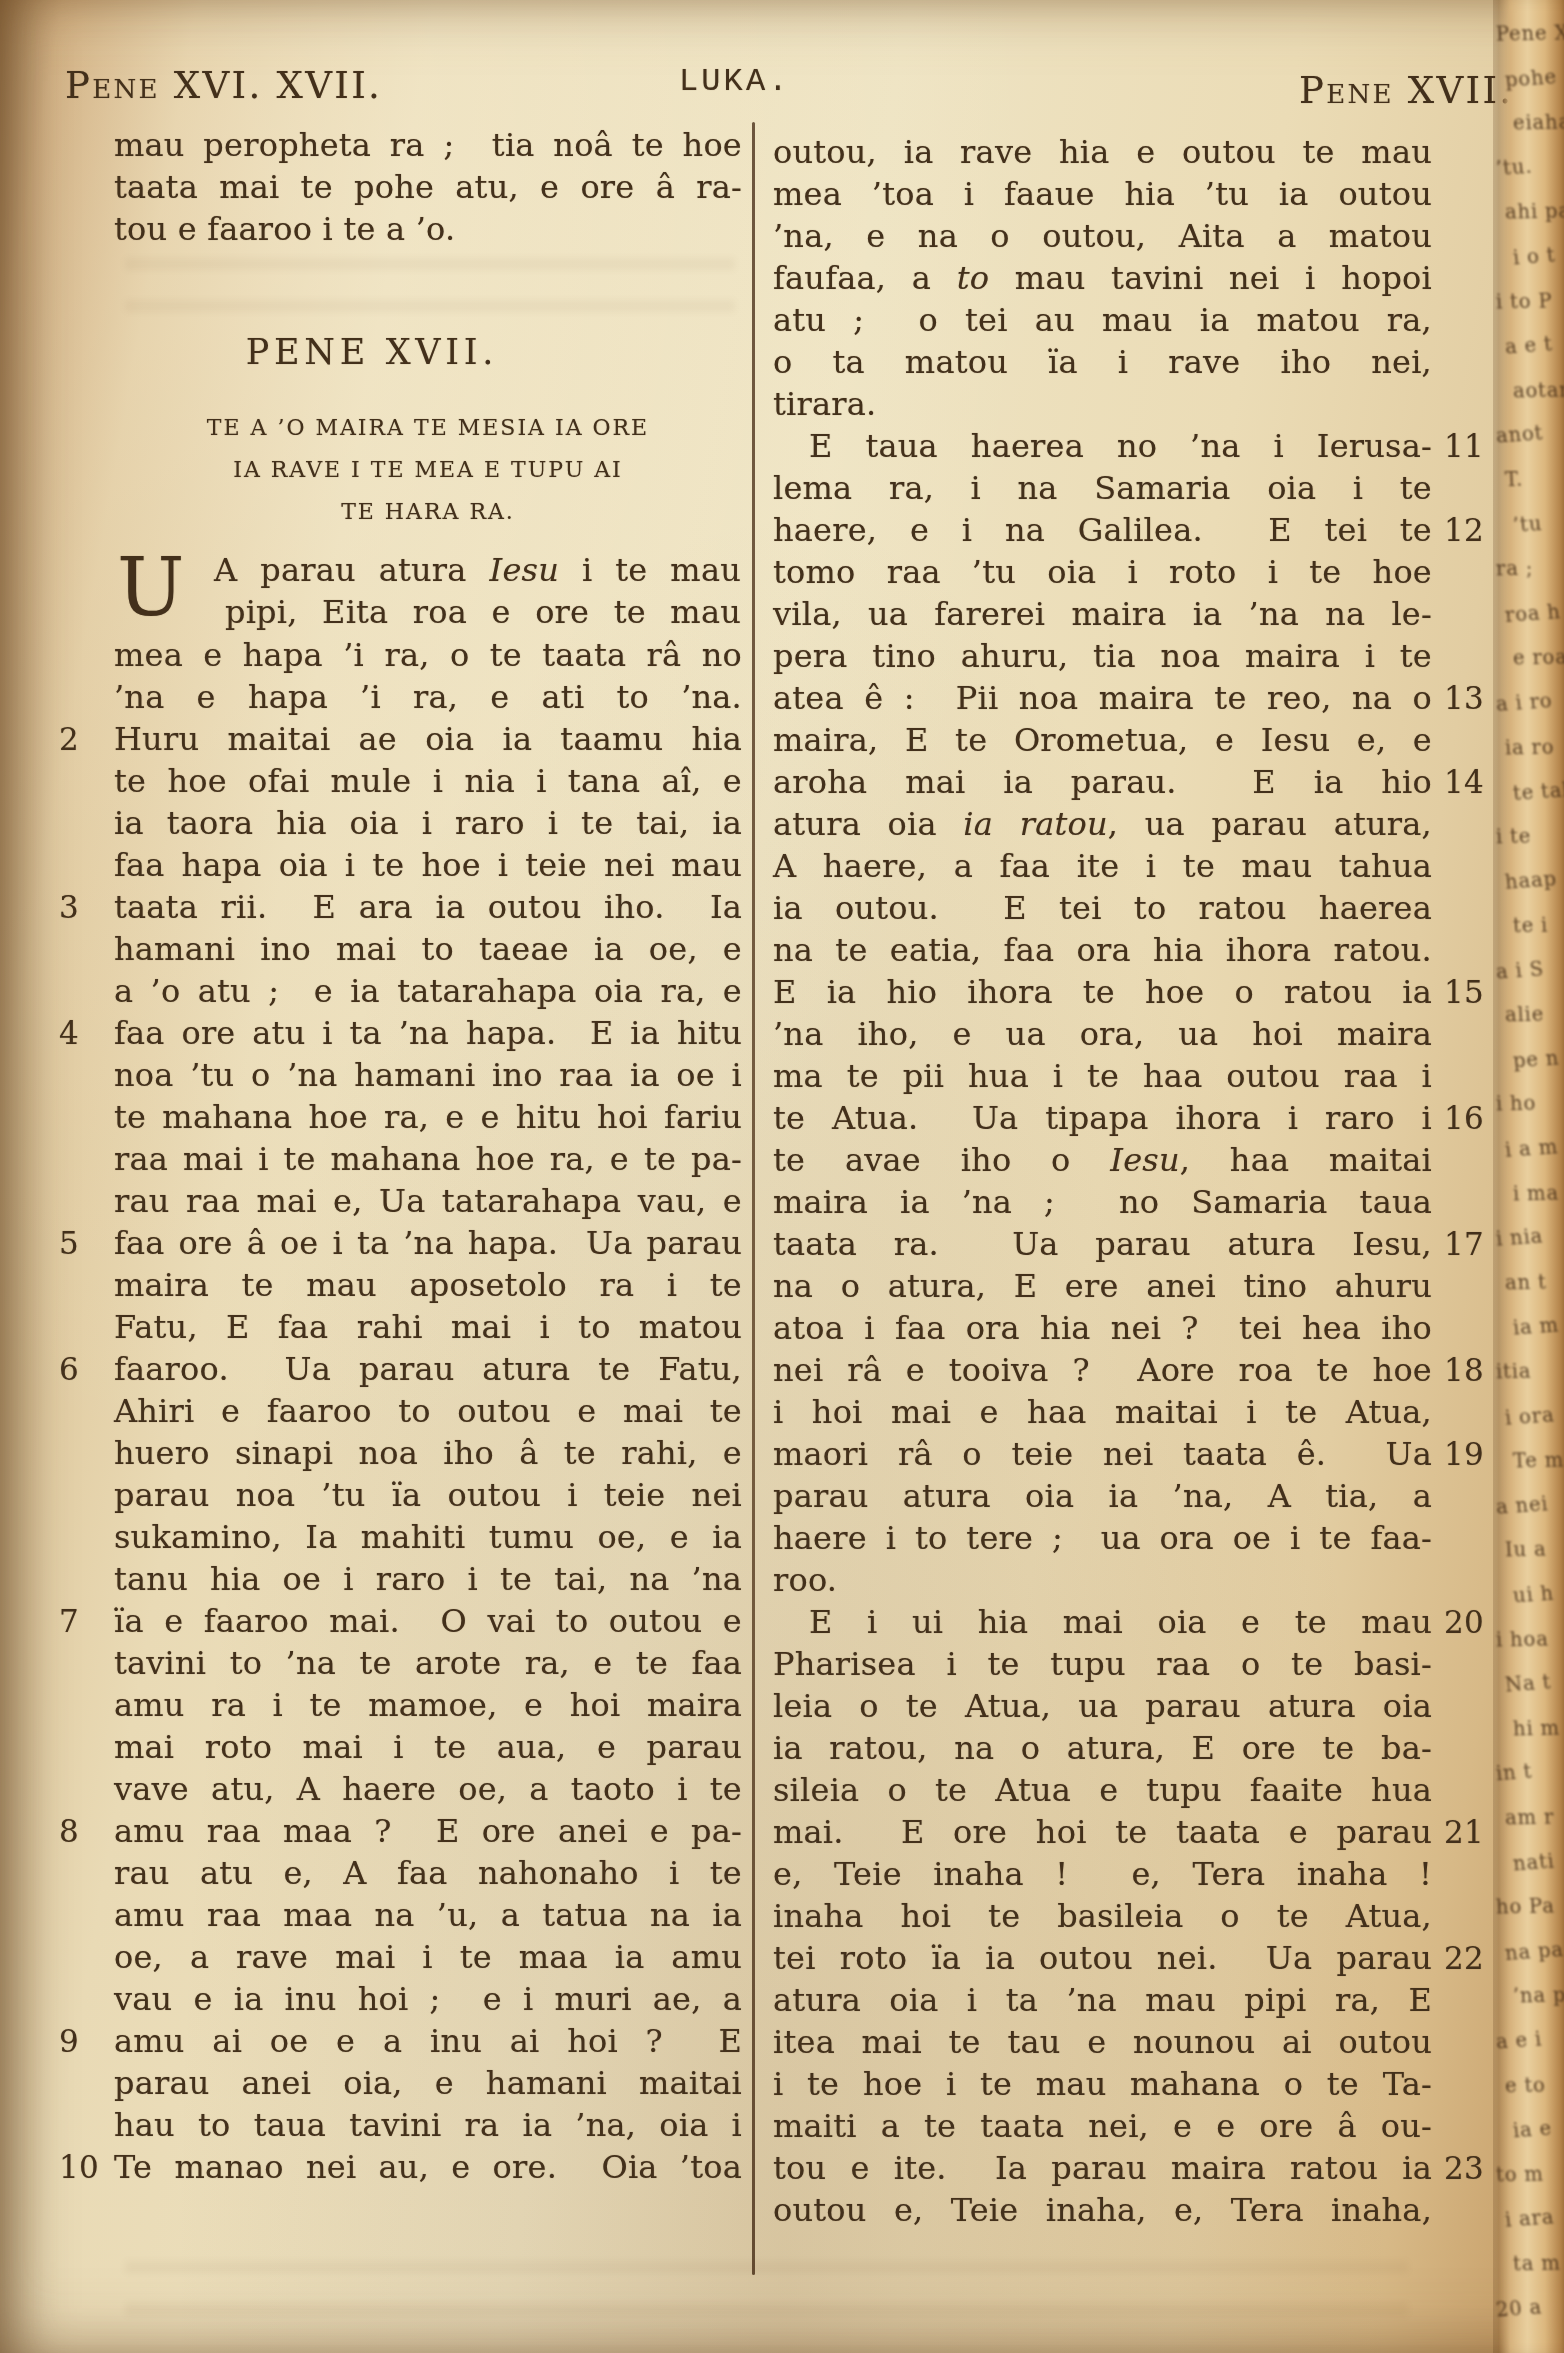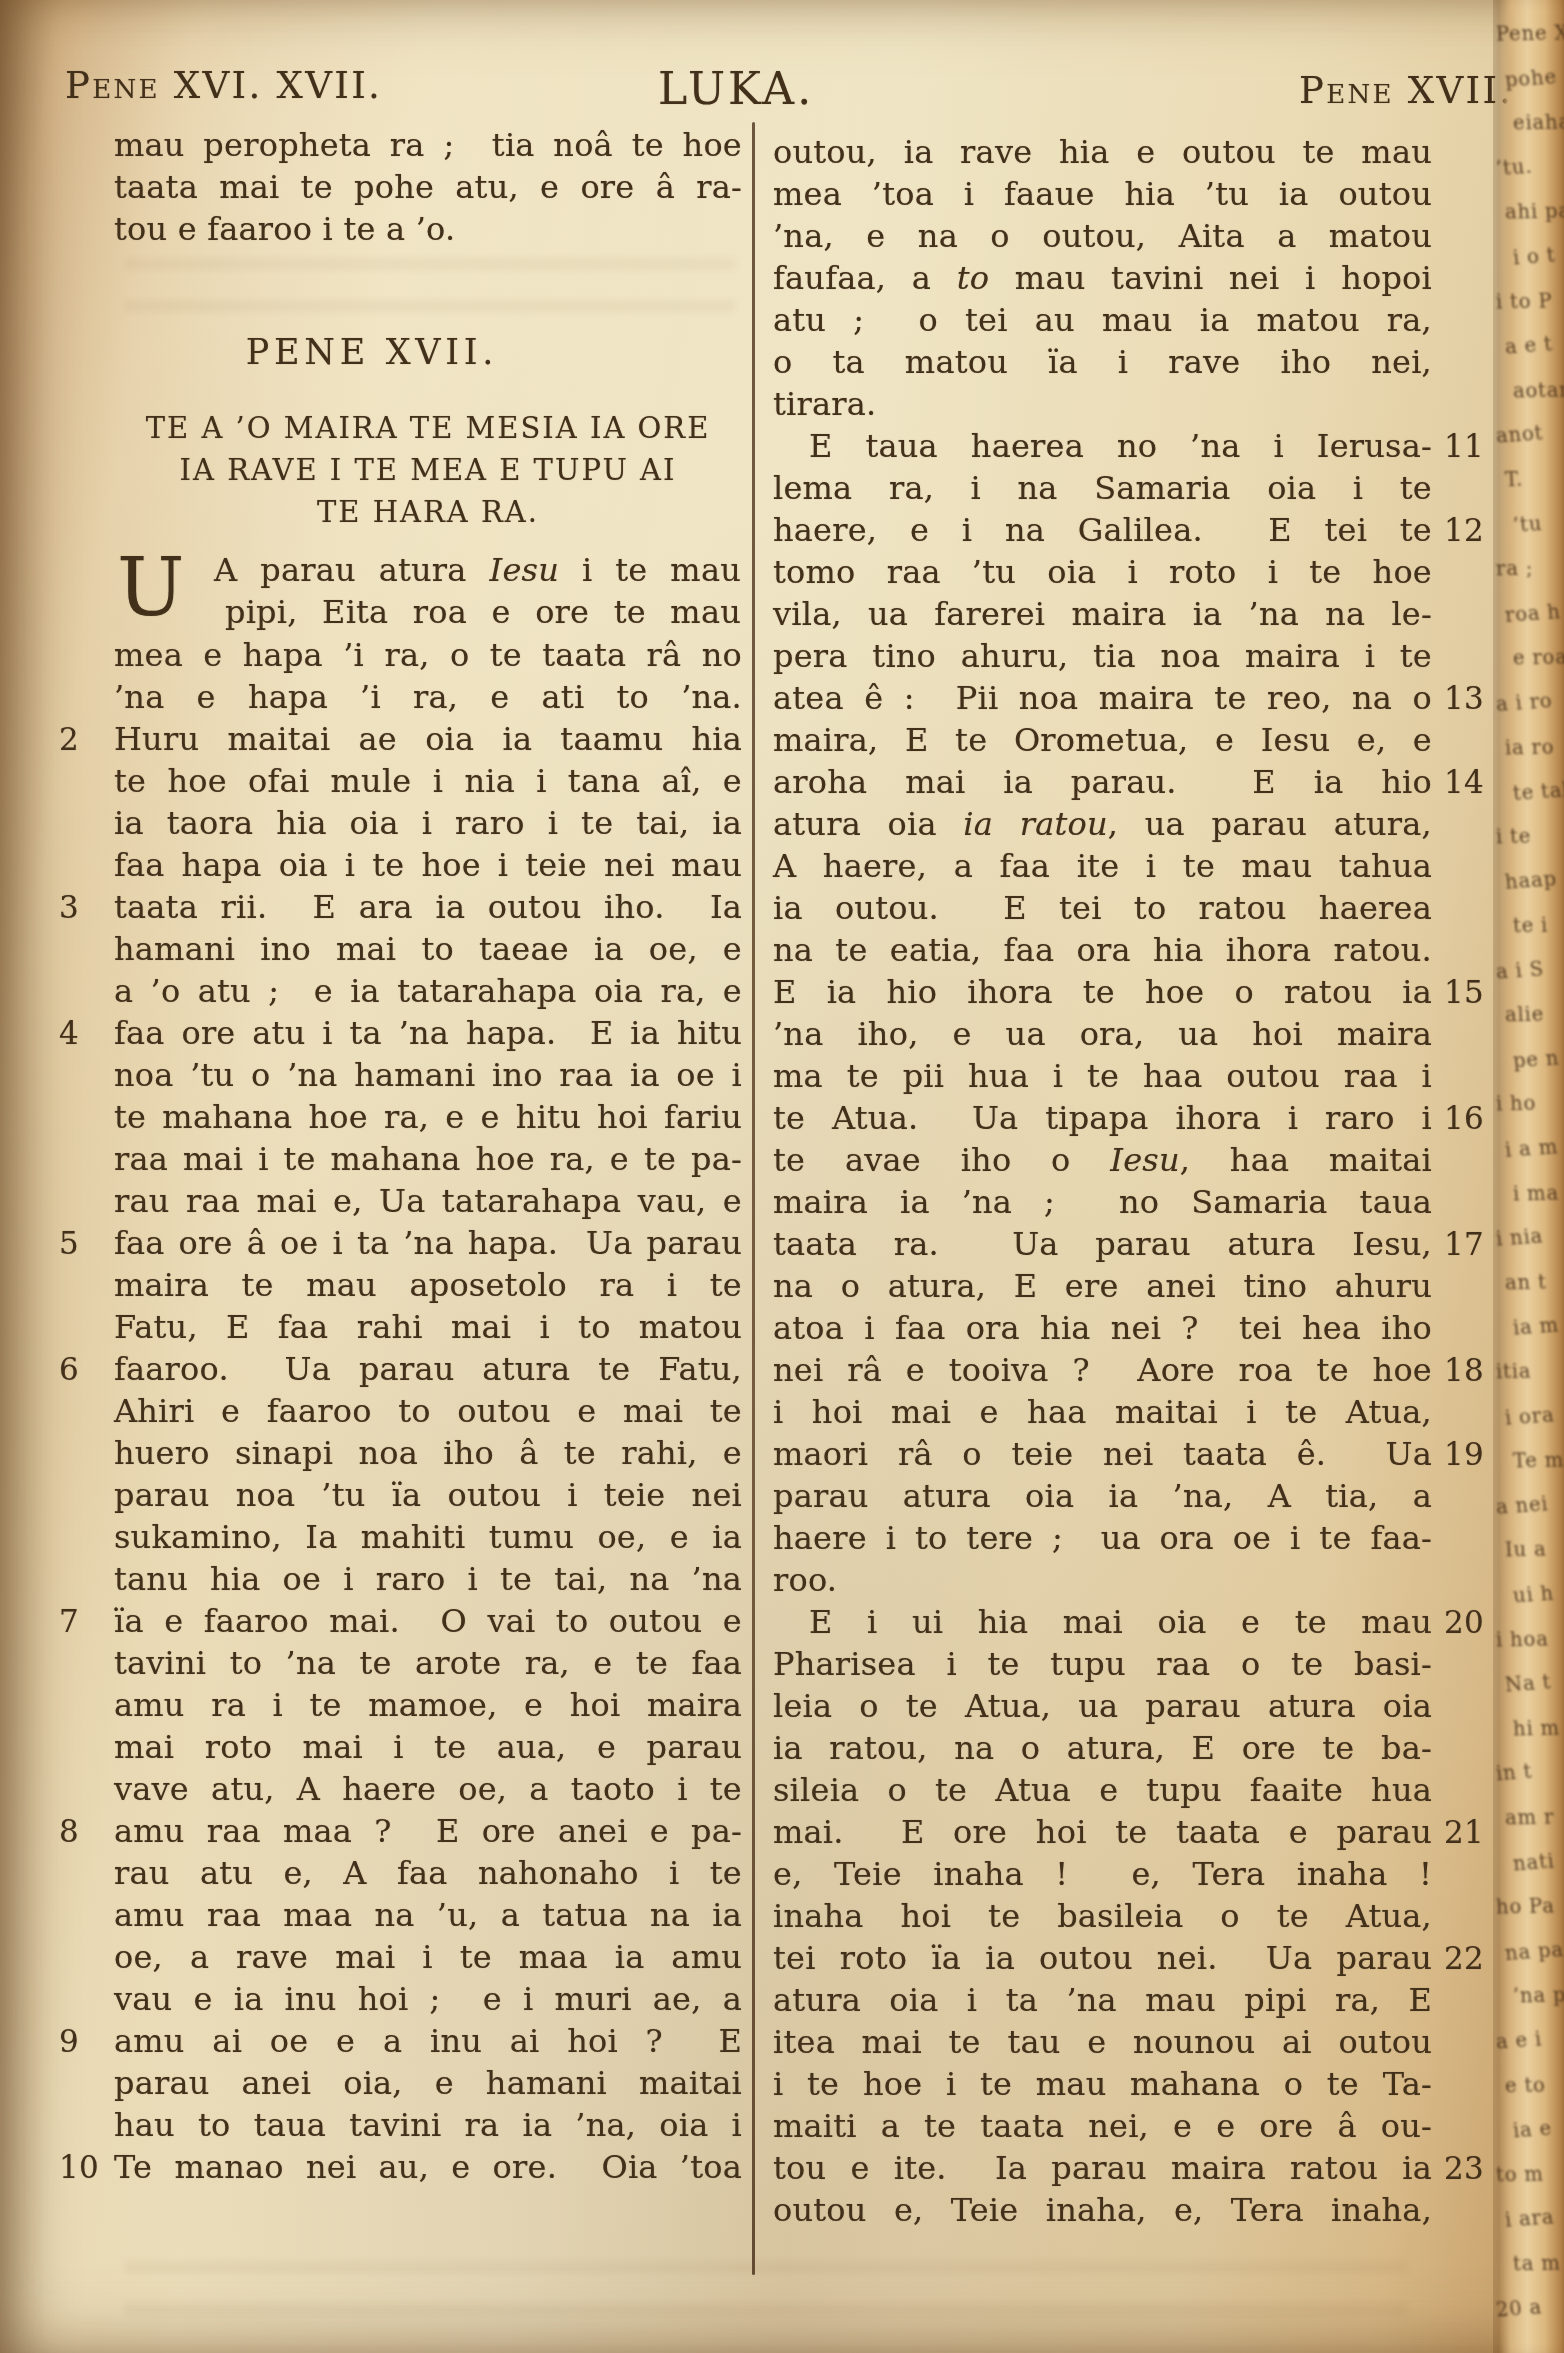--- a/index.html
+++ b/index.html
@@ -11,35 +11,35 @@
       radial-gradient(ellipse at 50% 96%, rgba(120,80,40,.18), transparent 55%),
       linear-gradient(100deg,#9c713f 0%,#c49a66 3.2%,#ddc497 10%,#e9dab5 22%,#eee3c2 46%,#ebdcb6 66%,#e2cda2 80%,#d7b987 90%,#c9a26c 97%,#b78c55 100%);
     box-shadow:
       inset 36px 0 55px -20.3px rgba(80,48,16,.6),
       inset 0 33px 63px -27px rgba(150,105,55,.35),
       inset 0 -36px 70px -28px rgba(120,80,40,.38);
   }
   .ink{color:#43301b;text-shadow:0 0 1.1px rgba(62,42,22,.38);}
   .hdr{position:absolute;white-space:nowrap;}
   .hdr-left{top:64px;left:65px;font-size:37px;font-variant-caps:small-caps;letter-spacing:2.3px;}
-  .hdr-center{top:63px;left:658px;font-size:44px;letter-spacing:3.1px;}
+  .hdr-center{top:63px;left:679px;font-size:32px;letter-spacing:3.1px;font-family:Liberation Mono, monospace;}
   .hdr-right{top:69px;left:1299px;font-size:37px;font-variant-caps:small-caps;letter-spacing:2.3px;}
   .divider{position:absolute;left:752px;top:122px;width:3.1px;height:2153px;
     background:linear-gradient(#503620,#5d4226 60%,#4a3019);opacity:.82;border-radius:1.6px;}
   .line{height:42px;line-height:42px;font-size:32px;text-align:justify;text-align-last:justify;
     white-space:pre-wrap;position:relative;letter-spacing:0.2px;}
   .line.nojust{text-align:left;text-align-last:auto;}
   .line.indent{padding-left:36px;}
   .vnum-l{position:absolute;left:-55px;top:0;width:50px;text-align:left;font-size:31px;}
   .vnum-r{position:absolute;left:671px;top:0;width:66px;text-align:left;font-size:31px;}
   .intro{position:absolute;top:124px;left:114px;width:628px;}
   .chapter-heading{position:absolute;top:332px;left:114px;width:516px;text-align:center;
     font-size:35px;letter-spacing:4.7px;white-space:nowrap;}
   .subtitle{position:absolute;top:407px;left:114px;width:628px;}
-  .subline{height:42px;line-height:42px;font-size:29px;letter-spacing:2px;text-align:center;white-space:pre-wrap;}
+  .subline{height:42px;line-height:42px;font-size:22px;letter-spacing:2px;text-align:center;white-space:pre-wrap;}
   .v1{position:absolute;top:549px;left:114px;width:628px;}
   .dropcap{position:absolute;top:0px;left:3.1px;font-size:80px;line-height:78px;}
   .v1 .line{margin-left:100px;width:527px;}
   .v1 .line.v1b{margin-left:111px;width:516px;}
   .body-left{position:absolute;top:634px;left:114px;width:628px;}
   .col-right{position:absolute;top:131px;left:773px;width:659px;}
   .bleed{position:absolute;opacity:.055;filter:blur(3.9px);
     background:repeating-linear-gradient(180deg,#6b4a26 0 12.5px,transparent 12.5px 42px);}
   .edge{position:absolute;right:0;top:0;width:72px;height:2354px;overflow:hidden;
     background:linear-gradient(90deg,rgba(140,95,45,.0) 0%,rgba(140,95,45,.25) 8%,#d9b57f 24%,#e9cf9e 48%,#dcb77e 72%,#b3834a 94%,#9a6d38 100%);

